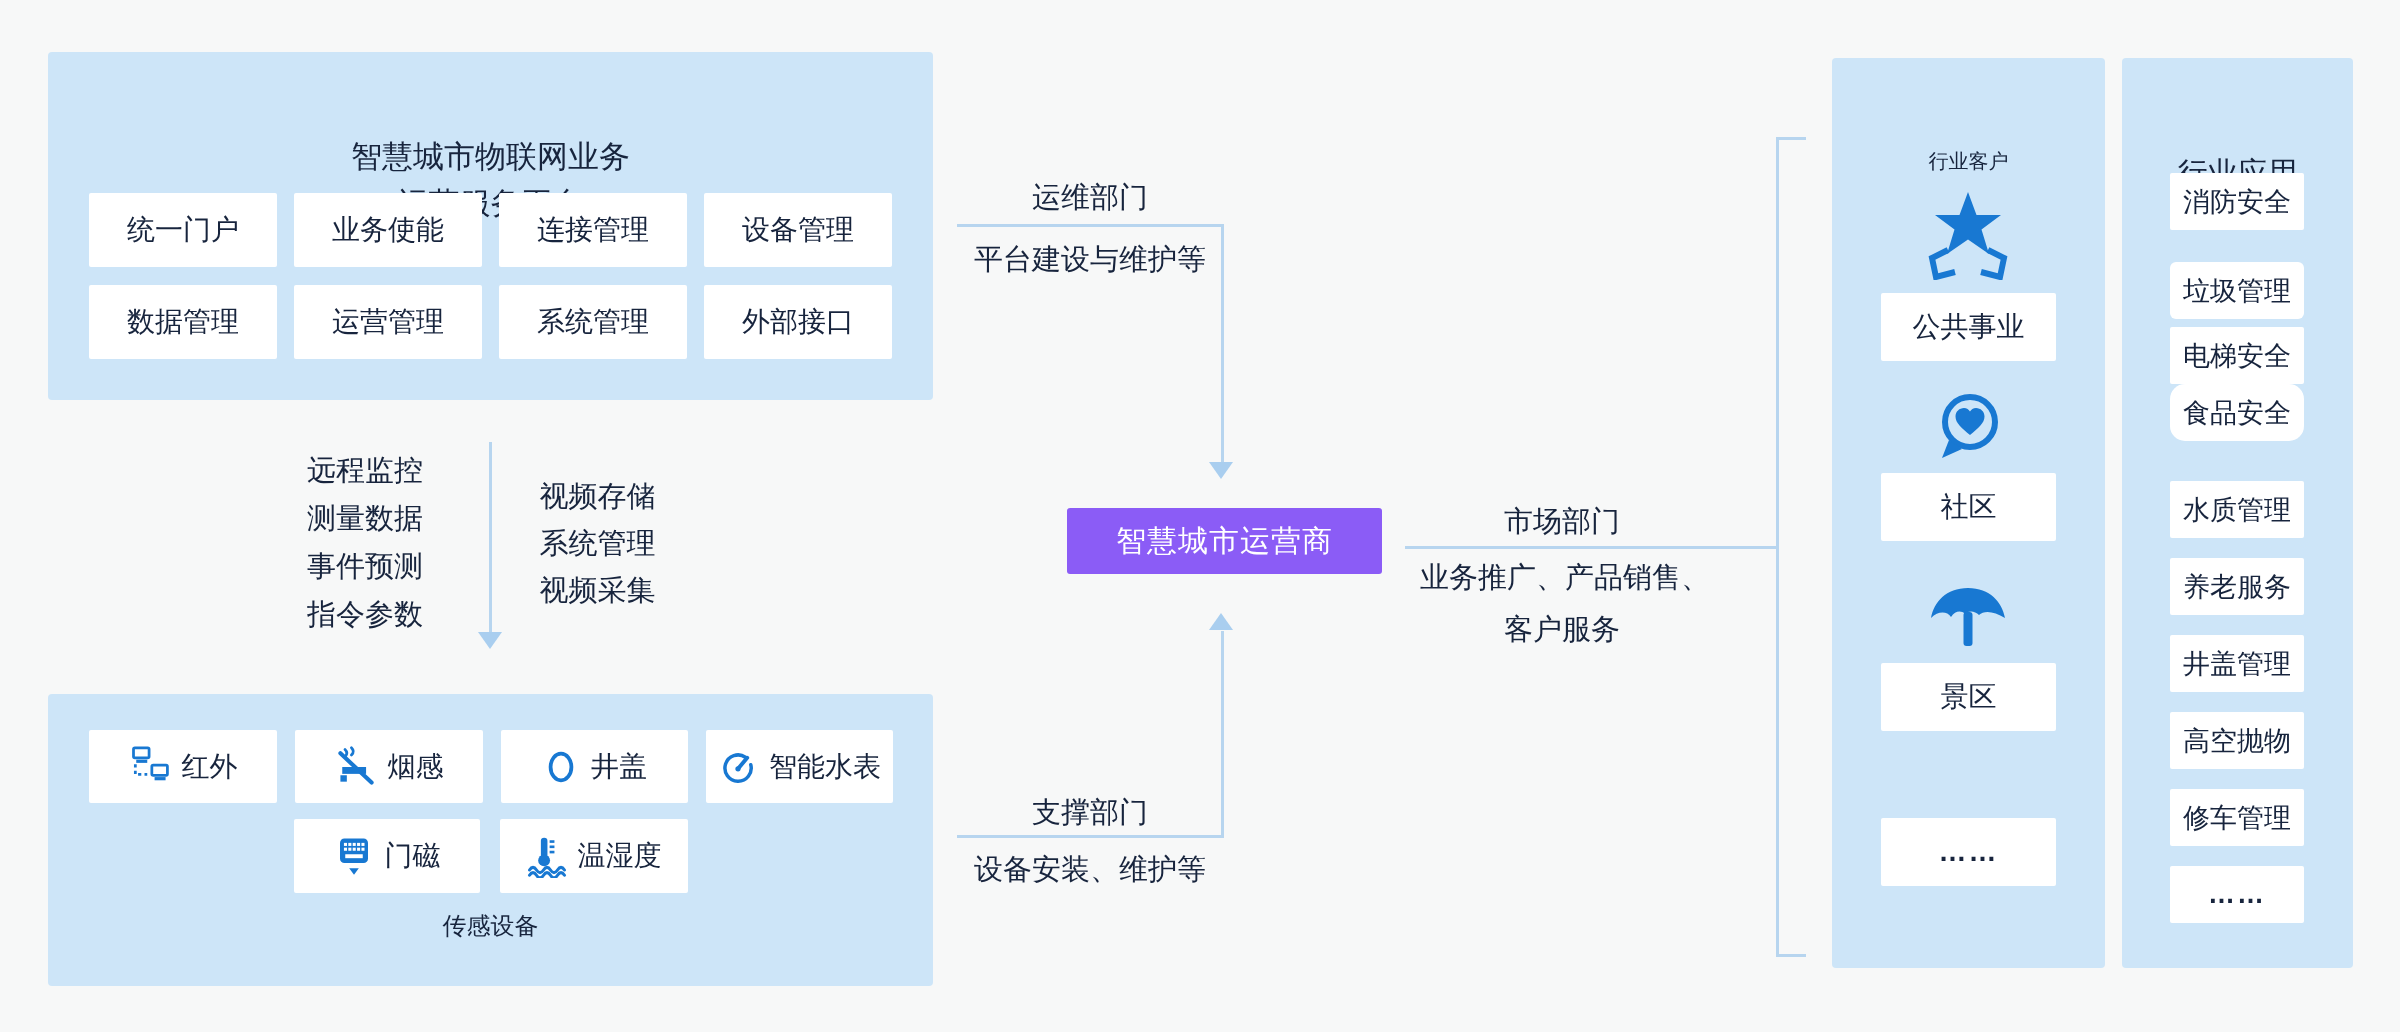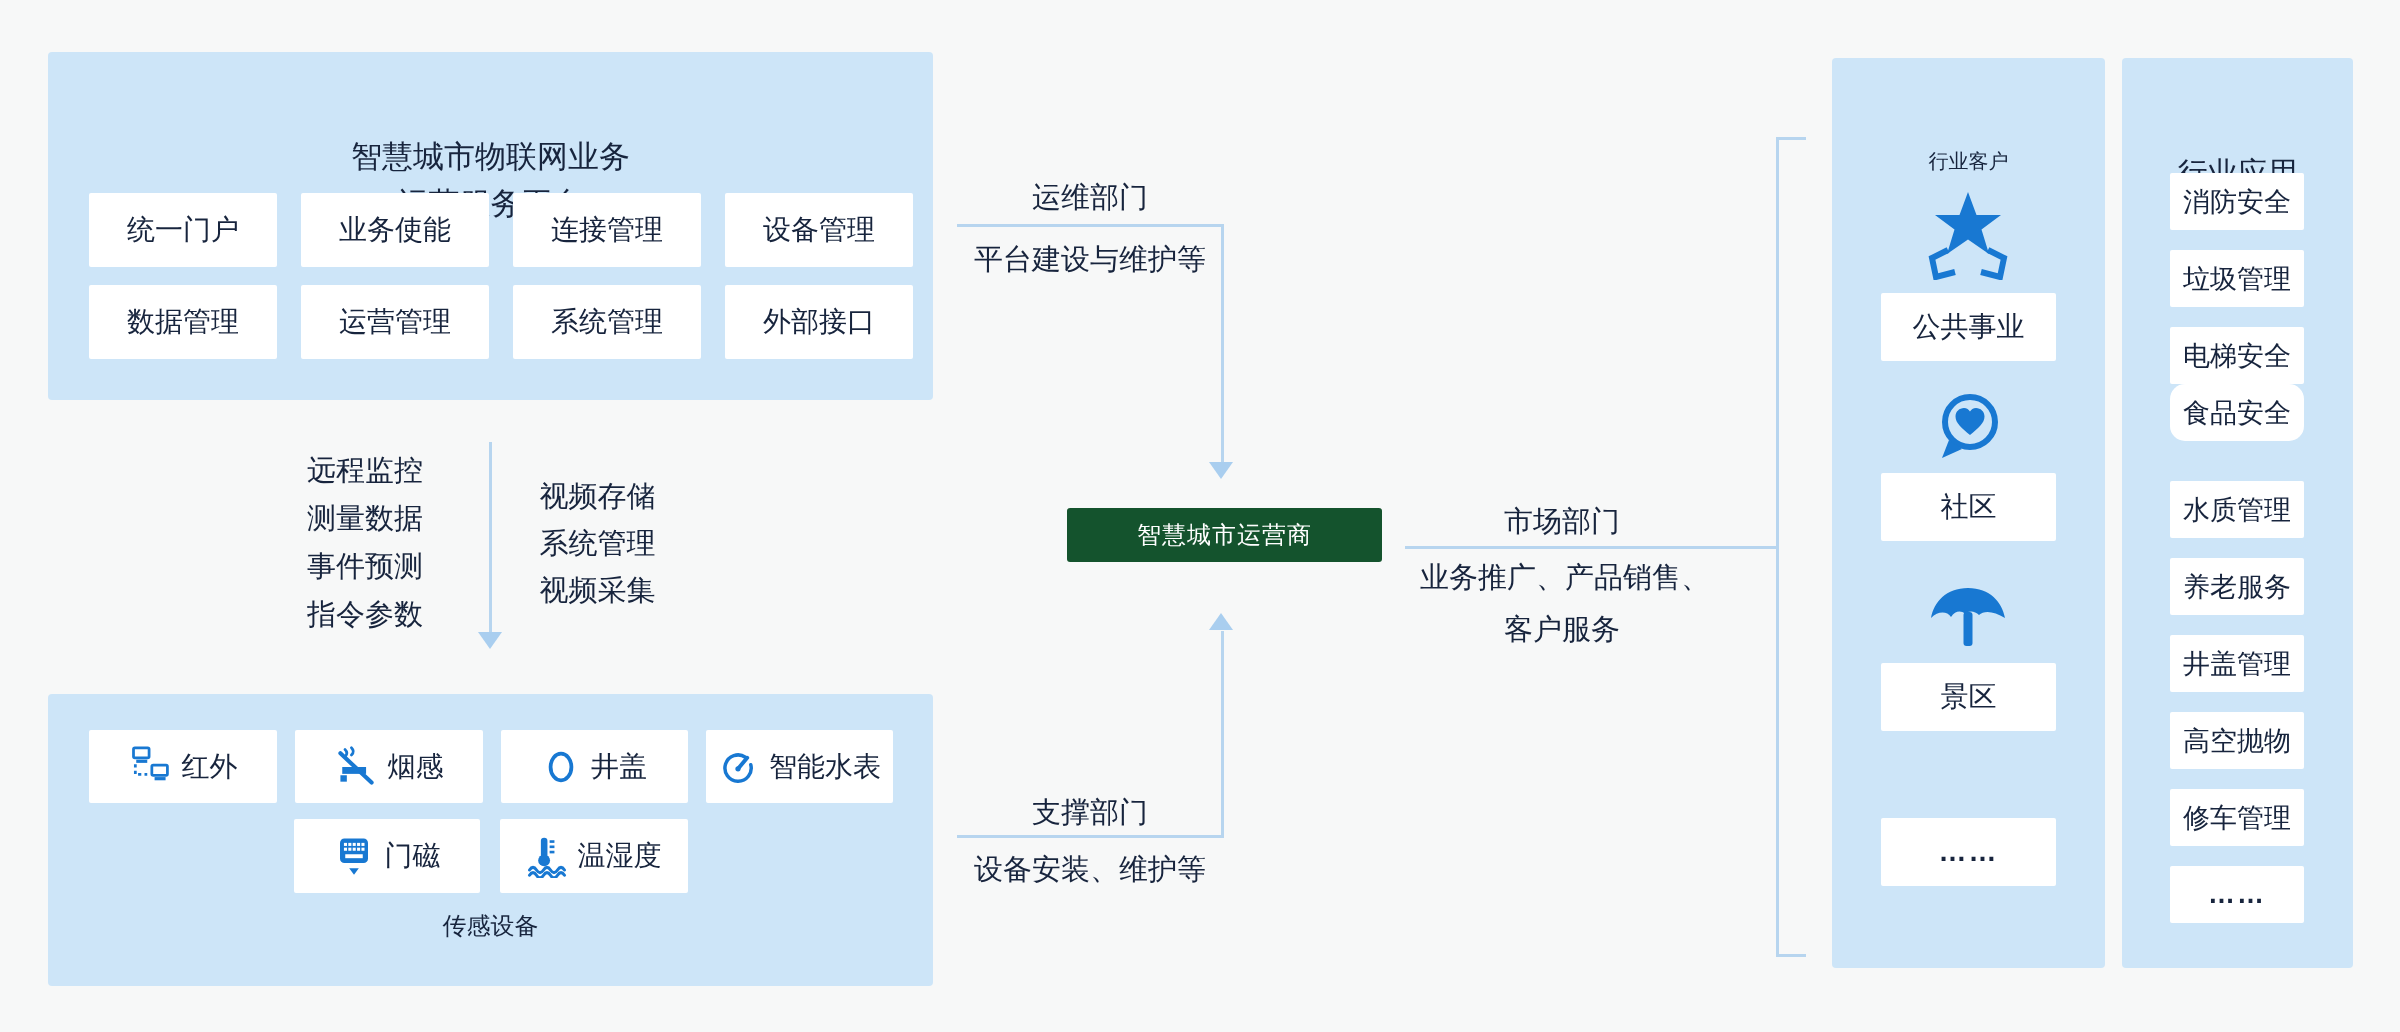--- a/index.html
+++ b/index.html
@@ -1,32 +1,32 @@
 <!DOCTYPE html>
 <html><head>
 <meta charset="utf-8">
 <style>
   html,body{margin:0;padding:0;}
   body{background:#f7f8f8;font-family:"Liberation Sans","DejaVu Sans",sans-serif;}
   .canvas{position:relative;width:2400px;height:1032px;background:#f7f8f8;overflow:hidden;color:#17243d;}
   .panel{position:absolute;background:#cde5f8;border-radius:4px;}
   .panel-title{position:absolute;left:0;width:100%;text-align:center;font-size:31px;font-weight:500;color:#17243d;}
   .wbox{background:#ffffff;border-radius:2px;display:flex;align-items:center;justify-content:center;color:#17243d;}
-  .module-grid{position:absolute;left:41px;top:141px;display:grid;grid-template-columns:repeat(4,188px);grid-auto-rows:74px;gap:18px 24px;}
+  .module-grid{position:absolute;left:41px;top:141px;display:grid;grid-template-columns:repeat(4,188px);grid-auto-rows:74px;gap:18px 17px;}
   .module{font-size:28px;}
   .vtext{position:absolute;text-align:center;font-size:29px;color:#17243d;}
   .vtext div{line-height:48px;}
   .vtext.tight div{line-height:47px;}
   .hline,.vline{position:absolute;background:#b7d5ef;}
   .hline{height:3px;}
   .vline{width:3px;}
   .tri-down{position:absolute;width:0;height:0;border-left:12px solid transparent;border-right:12px solid transparent;border-top:17px solid #a9ceef;}
   .tri-up{position:absolute;width:0;height:0;border-left:12px solid transparent;border-right:12px solid transparent;border-bottom:17px solid #a9ceef;}
   .ann{position:absolute;text-align:center;font-size:29px;color:#17243d;}
-  .operator{position:absolute;left:1067px;top:508px;width:315px;height:54px;background:#14532d;color:#ffffff;font-size:24px;display:flex;align-items:center;justify-content:center;border-radius:3px;letter-spacing:1px;}
+  .operator{position:absolute;left:1067px;top:508px;width:315px;height:66px;background:#8b5cf6;color:#ffffff;font-size:30px;display:flex;align-items:center;justify-content:center;border-radius:3px;letter-spacing:1px;}
   .sensor-row{position:absolute;left:0;width:100%;display:flex;justify-content:center;gap:18px;}
   .sensor-box{height:73px;display:flex;align-items:center;justify-content:center;gap:10px;font-size:28px;}
   .sensor-box svg{flex:0 0 auto;}
   .panel-caption{position:absolute;left:0;width:100%;top:216px;text-align:center;font-size:24px;font-weight:500;}
   .cust-box{position:absolute;left:49px;width:175px;height:68px;font-size:28px;}
   .cust-icon{position:absolute;}
   .app-box{position:absolute;left:48px;width:134px;height:57px;font-size:27px;}
   .dots{letter-spacing:2px;font-weight:700;}
   .icon{fill:#1878d2;stroke:none;}
   .icon .st{fill:none;stroke:#1878d2;}
@@ -180,21 +180,21 @@
       <path d="M40 2 C18 2 6 16 3 32 C10 25 19 25 23 31 C27 25 33 24 37 28 C41 24 47 25 51 29 C56 24 66 25 77 32 C74 16 62 2 40 2 Z"></path>
       <rect x="35.5" y="26" width="9" height="34" rx="3"></rect>
     </svg>
     <div class="wbox cust-box" style="top:605px;">景区</div>
     <div class="wbox cust-box dots" style="top:760px;">……</div>
   </section>
 
   <section class="panel" style="left:2122px;top:58px;width:231px;height:910px;">
     <div class="panel-title" style="top:95px;font-size:30px;">行业应用</div>
     <div class="wbox app-box" style="top:115px;">消防安全</div>
-    <div class="wbox app-box" style="top:192px;">垃圾管理</div>
+    <div class="wbox app-box" style="top:204px;border-radius:6px;">垃圾管理</div>
     <div class="wbox app-box" style="top:269px;">电梯安全</div>
     <div class="wbox app-box" style="top:326px;border-radius:15px;">食品安全</div>
     <div class="wbox app-box" style="top:423px;">水质管理</div>
     <div class="wbox app-box" style="top:500px;">养老服务</div>
     <div class="wbox app-box" style="top:577px;">井盖管理</div>
     <div class="wbox app-box" style="top:654px;">高空抛物</div>
     <div class="wbox app-box" style="top:731px;">修车管理</div>
     <div class="wbox app-box dots" style="top:808px;">……</div>
   </section>
 

